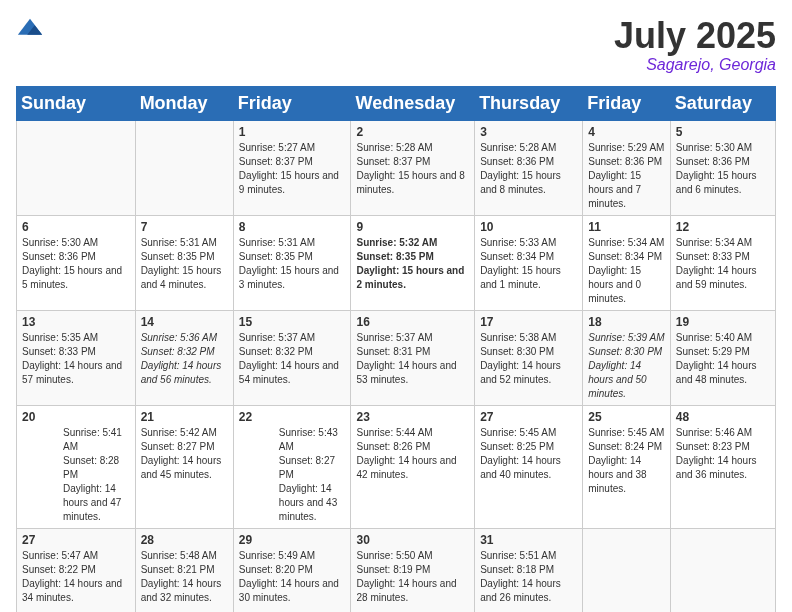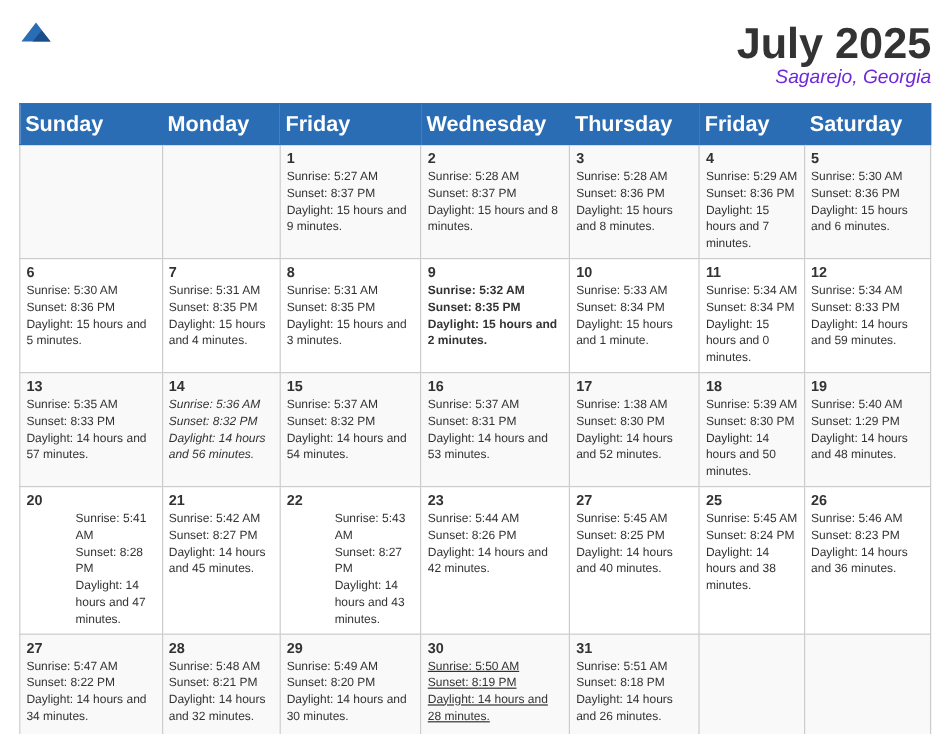--- a/index.html
+++ b/index.html
@@ -219,34 +219,34 @@
 Daylight: 14 hours and 54 minutes.</div>
         </td>
         <td>
           <div class="day-num">16</div>
           <div class="day-info" style="white-space: pre-line;">Sunrise: 5:37 AM
 Sunset: 8:31 PM
 Daylight: 14 hours and 53 minutes.</div>
         </td>
         <td>
           <div class="day-num">17</div>
-          <div class="day-info" style="white-space: pre-line;">Sunrise: 1:38 AM
+          <div class="day-info" style="white-space: pre-line;">Sunrise: 5:38 AM
 Sunset: 8:30 PM
 Daylight: 14 hours and 52 minutes.</div>
         </td>
         <td>
           <div class="day-num">18</div>
-          <div class="day-info" style="white-space: pre-line;">Sunrise: 5:39 AM
+          <div class="day-info" style="white-space: pre-line; font-style: italic;">Sunrise: 5:39 AM
 Sunset: 8:30 PM
 Daylight: 14 hours and 50 minutes.</div>
         </td>
         <td>
           <div class="day-num">19</div>
           <div class="day-info" style="white-space: pre-line;">Sunrise: 5:40 AM
-Sunset: 1:29 PM
+Sunset: 5:29 PM
 Daylight: 14 hours and 48 minutes.</div>
         </td>
       </tr>
       <tr>
         <td>
           <div class="day-num">20</div>
           <div class="day-info" style="white-space: pre-line; margin-left: 41px;">Sunrise: 5:41 AM
 Sunset: 8:28 PM
 Daylight: 14 hours and 47 minutes.</div>
         </td>
@@ -274,21 +274,21 @@
 Sunset: 8:25 PM
 Daylight: 14 hours and 40 minutes.</div>
         </td>
         <td>
           <div class="day-num">25</div>
           <div class="day-info" style="white-space: pre-line;">Sunrise: 5:45 AM
 Sunset: 8:24 PM
 Daylight: 14 hours and 38 minutes.</div>
         </td>
         <td>
-          <div class="day-num">26</div>
+          <div class="day-num">48</div>
           <div class="day-info" style="white-space: pre-line;">Sunrise: 5:46 AM
 Sunset: 8:23 PM
 Daylight: 14 hours and 36 minutes.</div>
         </td>
       </tr>
       <tr>
         <td>
           <div class="day-num">27</div>
           <div class="day-info" style="white-space: pre-line;">Sunrise: 5:47 AM
 Sunset: 8:22 PM
@@ -301,21 +301,21 @@
 Daylight: 14 hours and 32 minutes.</div>
         </td>
         <td>
           <div class="day-num">29</div>
           <div class="day-info" style="white-space: pre-line;">Sunrise: 5:49 AM
 Sunset: 8:20 PM
 Daylight: 14 hours and 30 minutes.</div>
         </td>
         <td>
           <div class="day-num">30</div>
-          <div class="day-info" style="white-space: pre-line; text-decoration: underline;">Sunrise: 5:50 AM
+          <div class="day-info" style="white-space: pre-line;">Sunrise: 5:50 AM
 Sunset: 8:19 PM
 Daylight: 14 hours and 28 minutes.</div>
         </td>
         <td>
           <div class="day-num">31</div>
           <div class="day-info" style="white-space: pre-line;">Sunrise: 5:51 AM
 Sunset: 8:18 PM
 Daylight: 14 hours and 26 minutes.</div>
         </td>
         <td class="empty-cell"></td>

